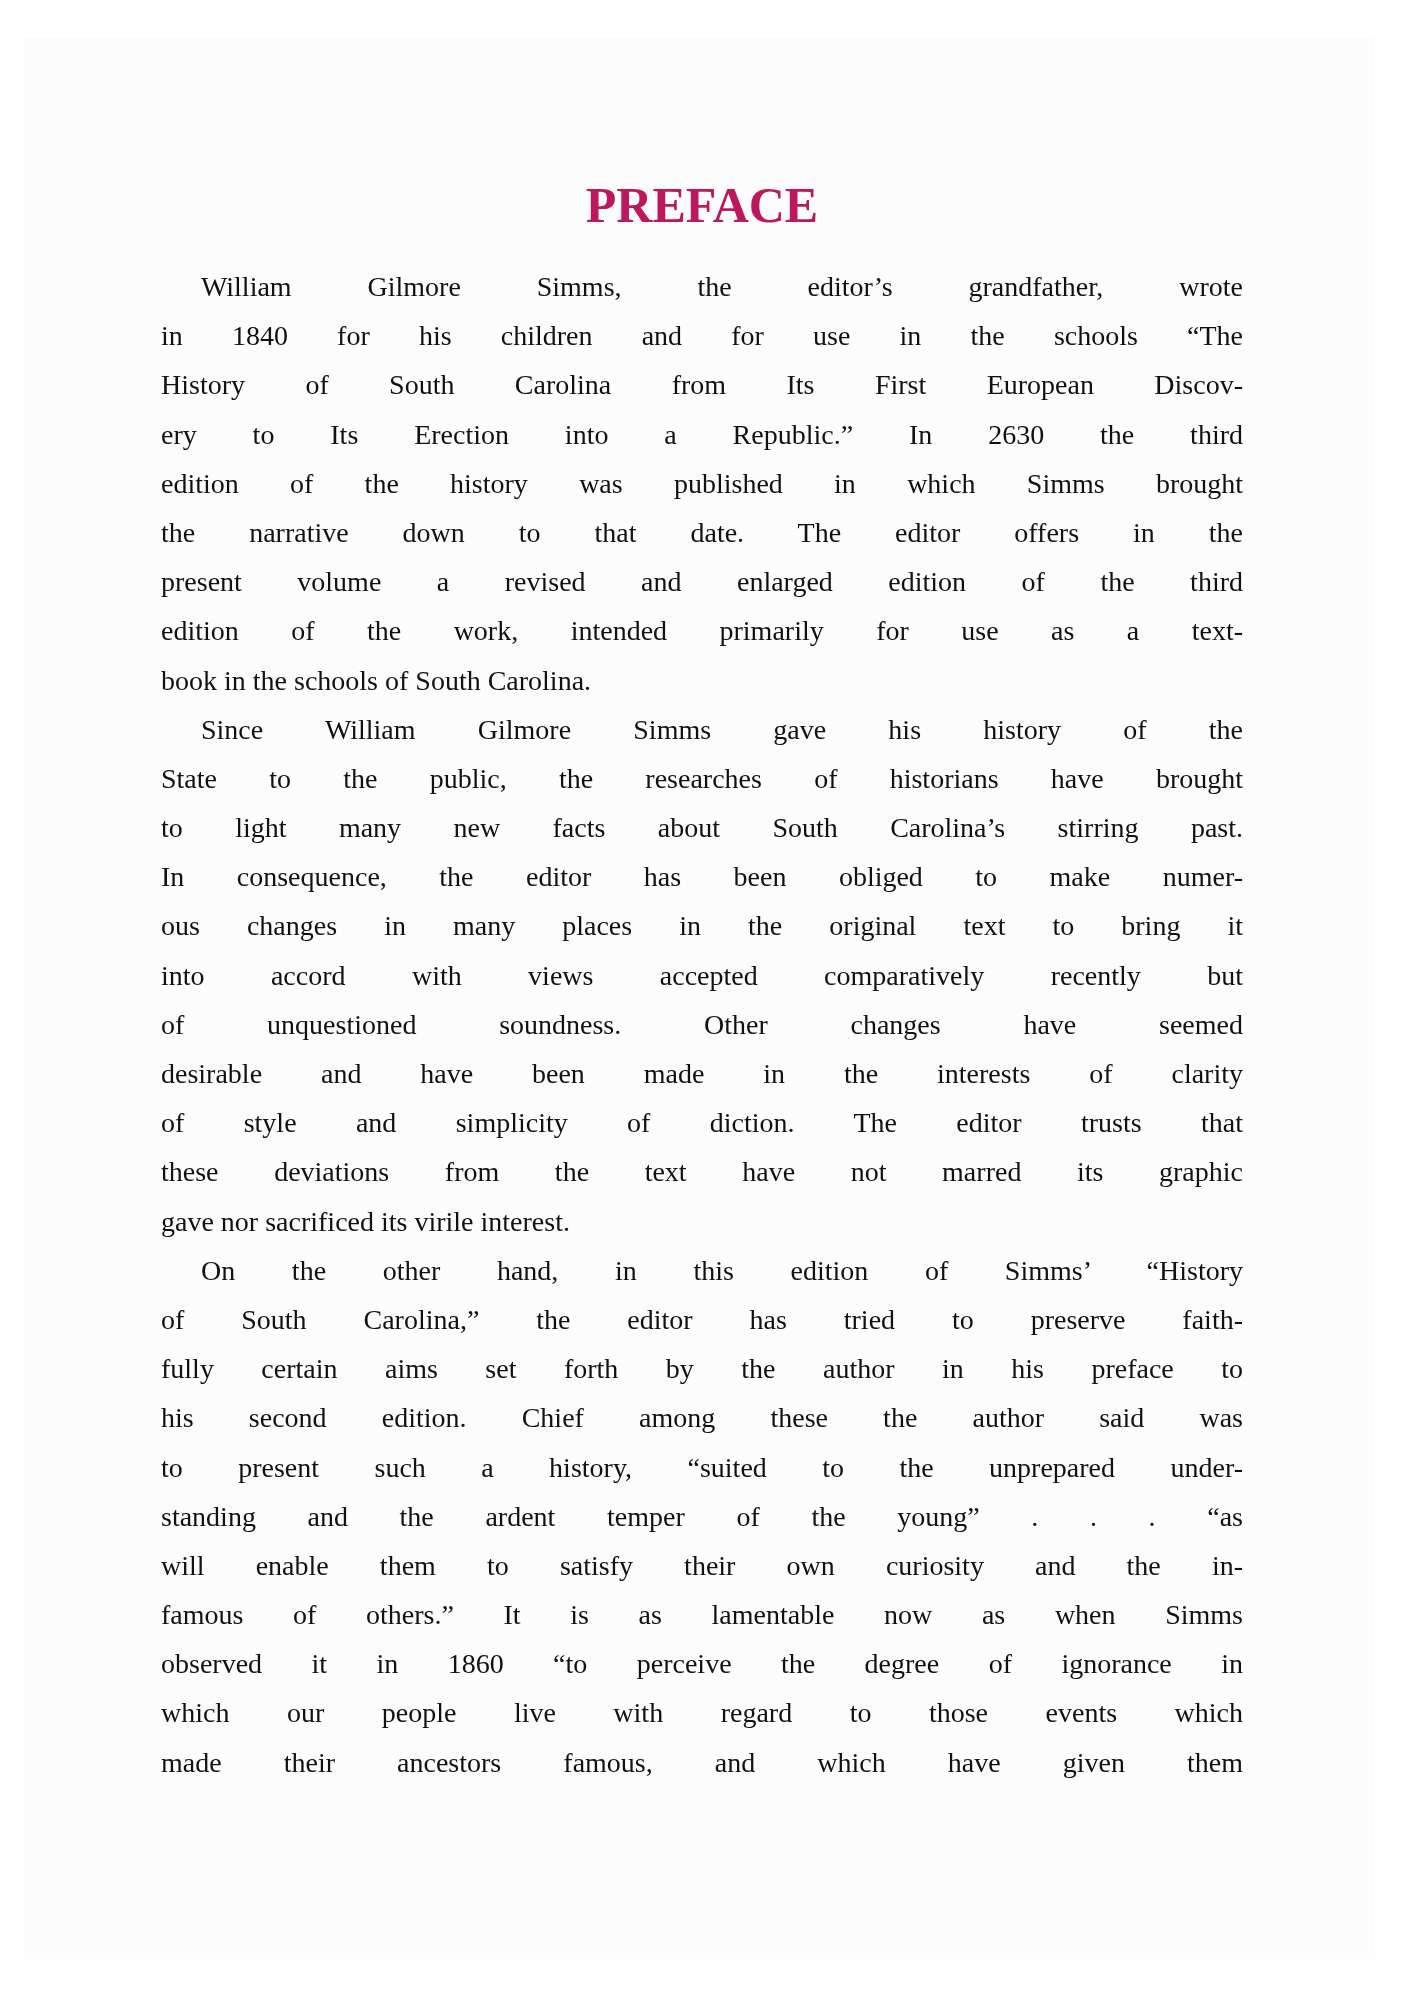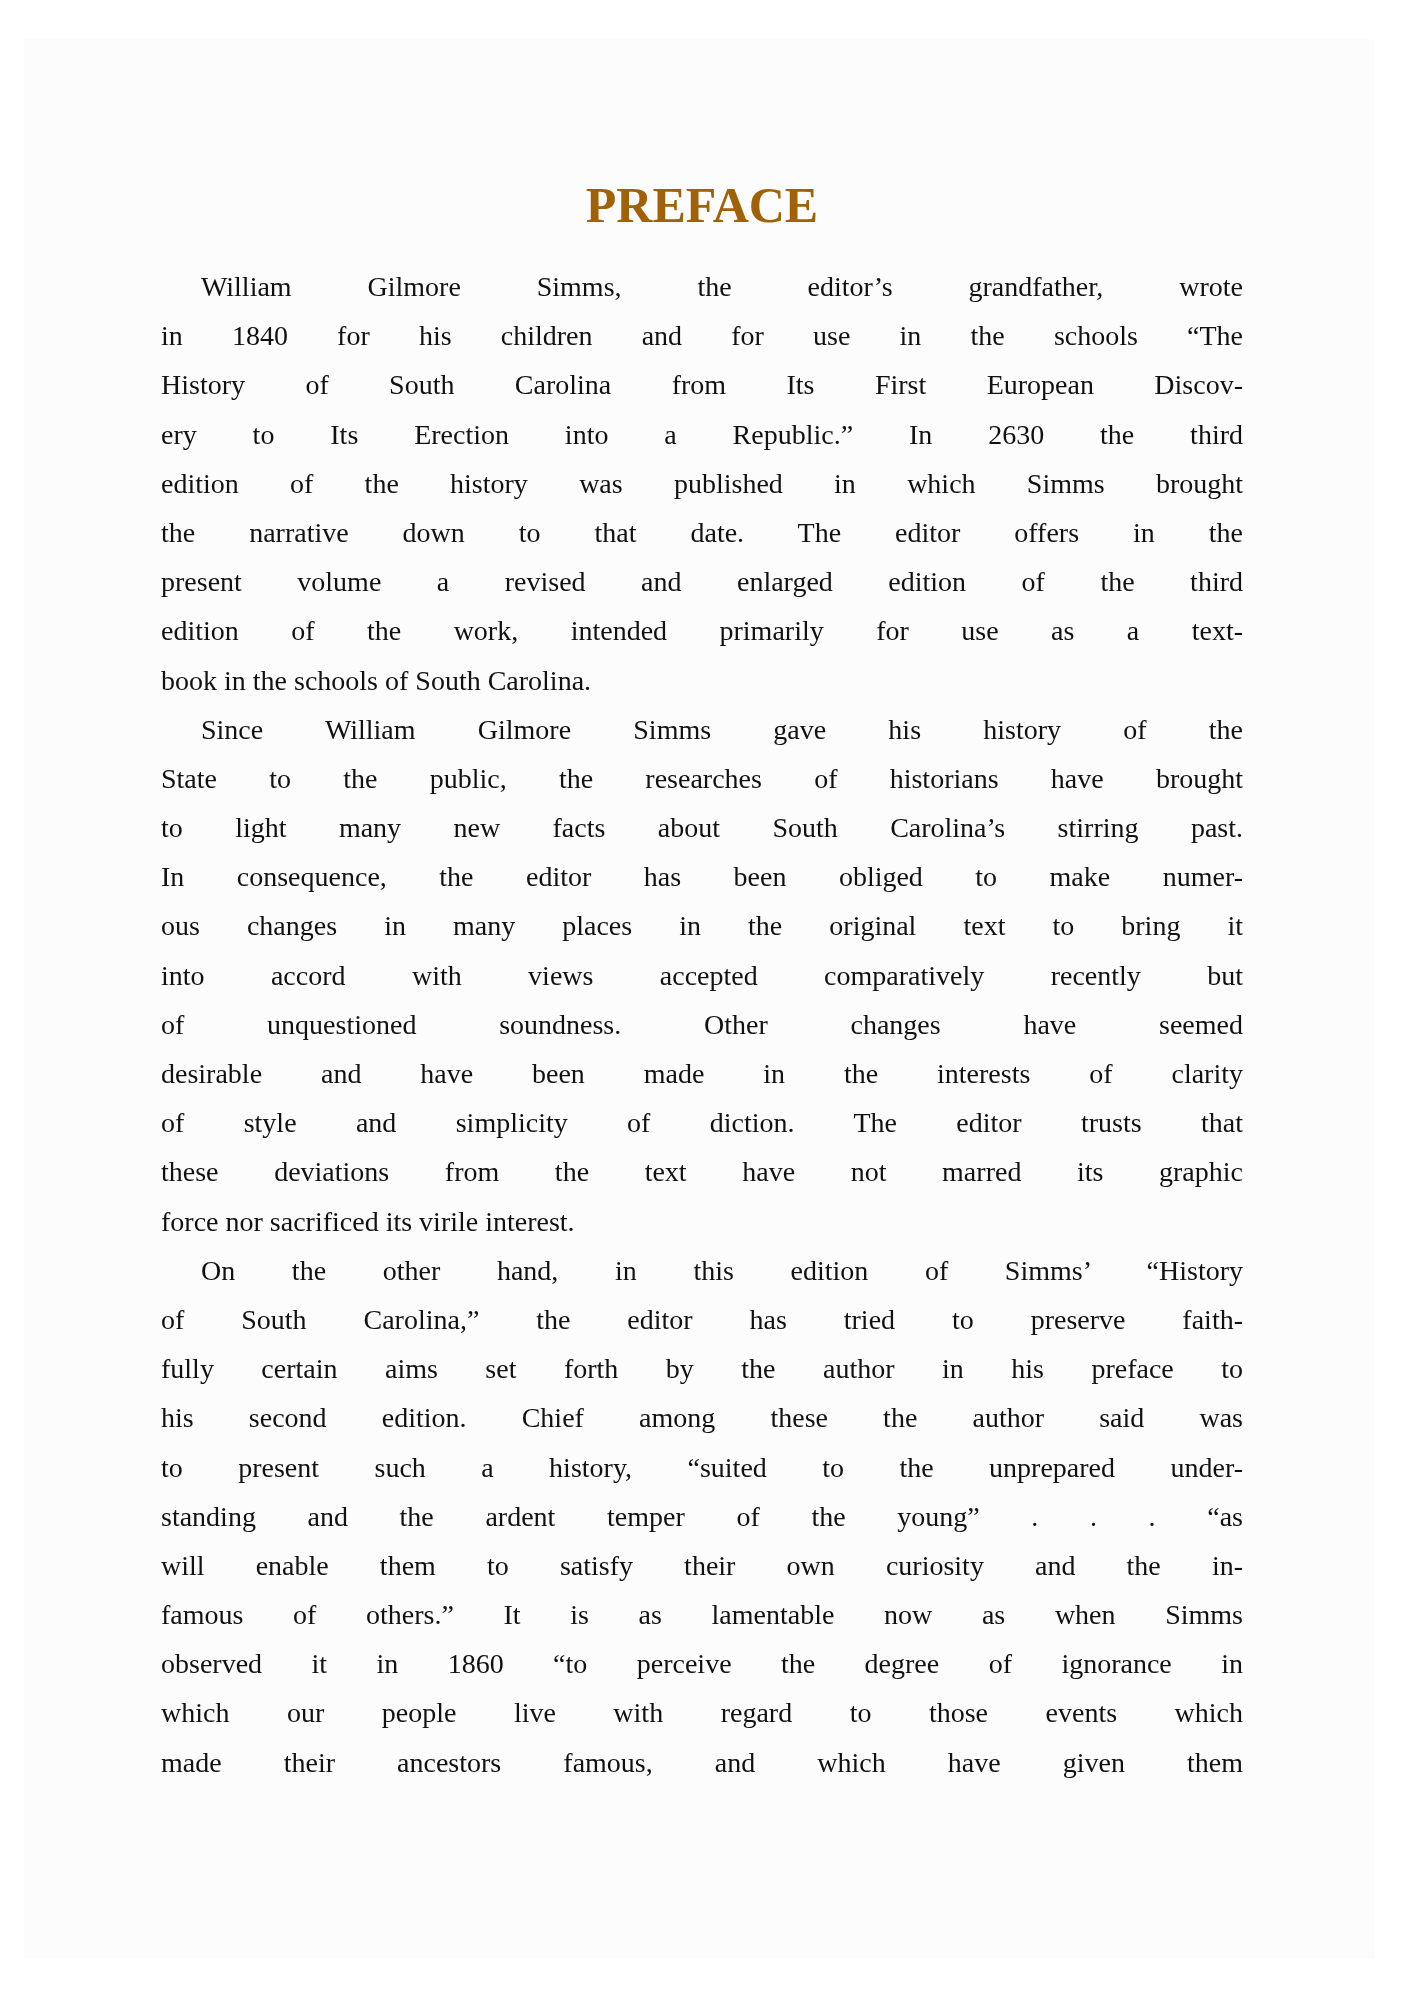--- a/index.html
+++ b/index.html
@@ -27,21 +27,21 @@
       position: absolute;
       left: 0;
       width: 1404px;
       top: 180px;
       text-align: center;
       font-family: "Liberation Serif", "DejaVu Serif", serif;
       font-weight: bold;
       font-size: 50px;
       line-height: 50px;
       letter-spacing: 0px;
-      color: #a16207;
+      color: #be185d;
       margin: 0;
     }
     .body-text {
       position: absolute;
       left: 161px;
       top: 262px;
       width: 1082px;
     }
     .line {
       display: block;
@@ -86,21 +86,21 @@
     <span class="line indent">Since William Gilmore Simms gave his history of the</span>
     <span class="line">State to the public, the researches of historians have brought</span>
     <span class="line">to light many new facts about South Carolina’s stirring past.</span>
     <span class="line">In consequence, the editor has been obliged to make numer-</span>
     <span class="line">ous changes in many places in the original text to bring it</span>
     <span class="line">into accord with views accepted comparatively recently but</span>
     <span class="line">of unquestioned soundness.  Other changes have seemed</span>
     <span class="line">desirable and have been made in the interests of clarity</span>
     <span class="line">of style and simplicity of diction.  The editor trusts that</span>
     <span class="line">these deviations from the text have not marred its graphic</span>
-    <span class="line last">force nor sacrificed its virile interest.</span>
+    <span class="line last">gave nor sacrificed its virile interest.</span>
   </div>
 
   <div>
     <span class="line indent">On the other hand, in this edition of Simms’ “History</span>
     <span class="line">of South Carolina,” the editor has tried to preserve faith-</span>
     <span class="line">fully certain aims set forth by the author in his preface to</span>
     <span class="line">his second edition.  Chief among these the author said was</span>
     <span class="line">to present such a history, “suited to the unprepared under-</span>
     <span class="line">standing and the ardent temper of the young” . . . “as</span>
     <span class="line">will enable them to satisfy their own curiosity and the in-</span>

